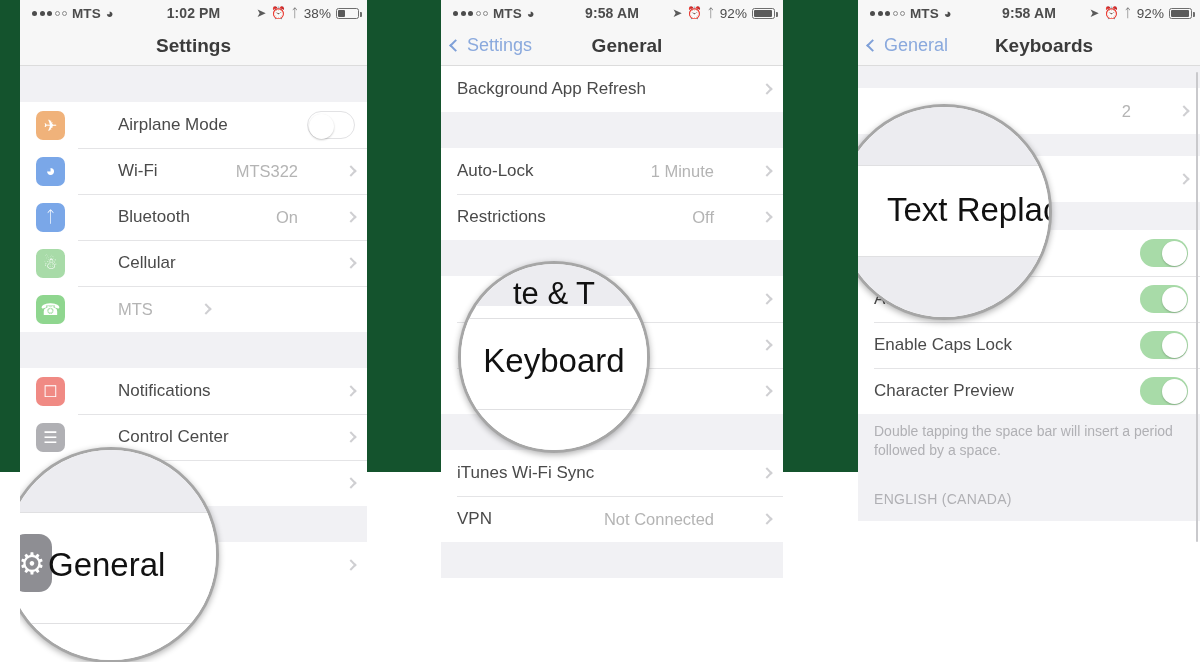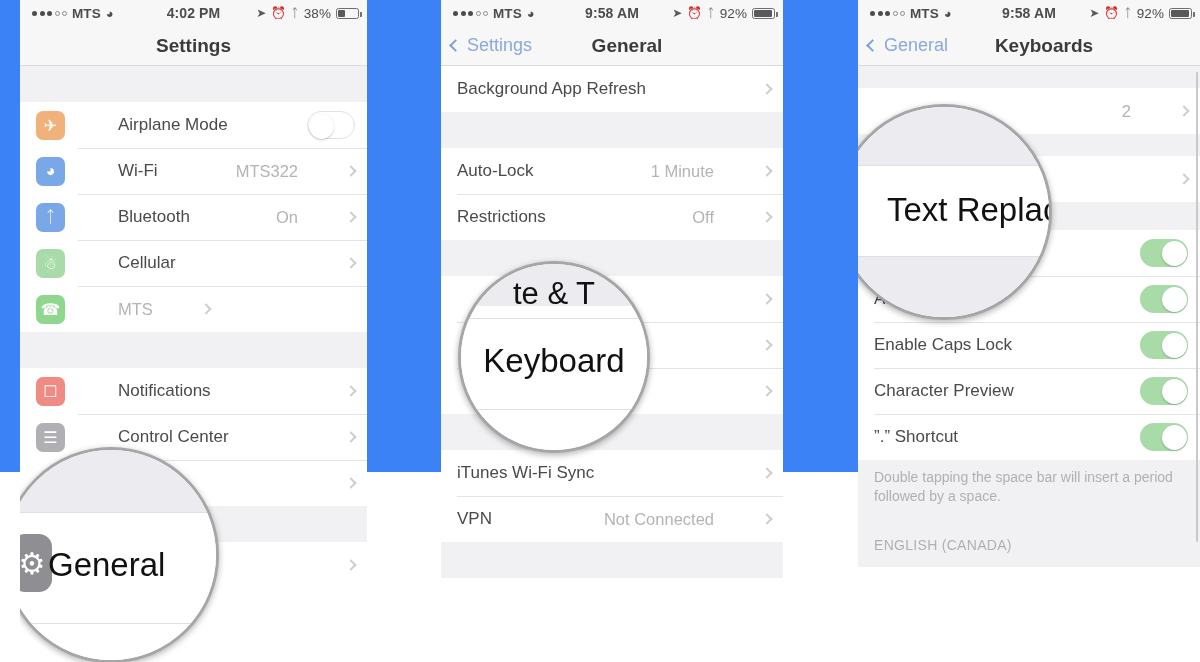--- a/index.html
+++ b/index.html
@@ -2,21 +2,21 @@
 <html><head>
 <meta charset="utf-8">
 <style>
   * { box-sizing: border-box; margin: 0; padding: 0; }
   html, body {
     width: 1200px; height: 662px;
     background: #ffffff;
     font-family: "Liberation Sans", sans-serif;
     overflow: hidden;
   }
-  .stage { position: relative; width: 1200px; height: 472px; background:#3b82f6; }
+  .stage { position: relative; width: 1200px; height: 472px; background:#14532d; }
 
   .phone { position: absolute; top: 0; height: 662px; background: #ffffff; overflow: hidden; }
   #panel-settings { left: 20px;  width: 347px; }
   #panel-general  { left: 441px; width: 342px; }
   #panel-keyboards{ left: 858px; width: 342px; }
 
   
   .statusbar {
     position: relative; height: 26px;
     background: #f7f7f7;
@@ -143,21 +143,21 @@
         <span class="dots">
           <i></i>
             <i></i>
             <i></i>
             <i class="hollow"></i>
             <i class="hollow"></i>
         </span>
         <span class="carrier-name">MTS</span>
         <span class="wifi-glyph">◕</span>
       </div>
-      <div class="sb-center">4:02 PM</div>
+      <div class="sb-center">1:02 PM</div>
       <div class="sb-right">
         <span class="mini-ico">➤</span>
         <span class="mini-ico">⏰</span>
         <span class="mini-ico">ᛏ</span>
         <span class="pct">38%</span>
         <span class="batt">
             <span style="width:7px"></span>
           </span>
       </div>
     </div>
@@ -414,26 +414,20 @@
         <span class="toggle on">
             <span class="knob"></span>
           </span>
       </div>
       <div class="row">
         <span class="label">Character Preview</span>
         <span class="toggle on">
             <span class="knob"></span>
           </span>
       </div>
-      <div class="row">
-        <span class="label">”.” Shortcut</span>
-        <span class="toggle on">
-            <span class="knob"></span>
-          </span>
-      </div>
     </div>
 
     <div class="footer-note">
       <div>Double tapping the space bar will insert a period followed by a space.</div>
       <div class="sub">ENGLISH (CANADA)</div>
     </div>
 
     <div class="scroll-ind" style="top:72px; height:470px;"></div>
 
     <div class="loupe" style="left:-22px; top:104px; width:216px; height:216px;">

